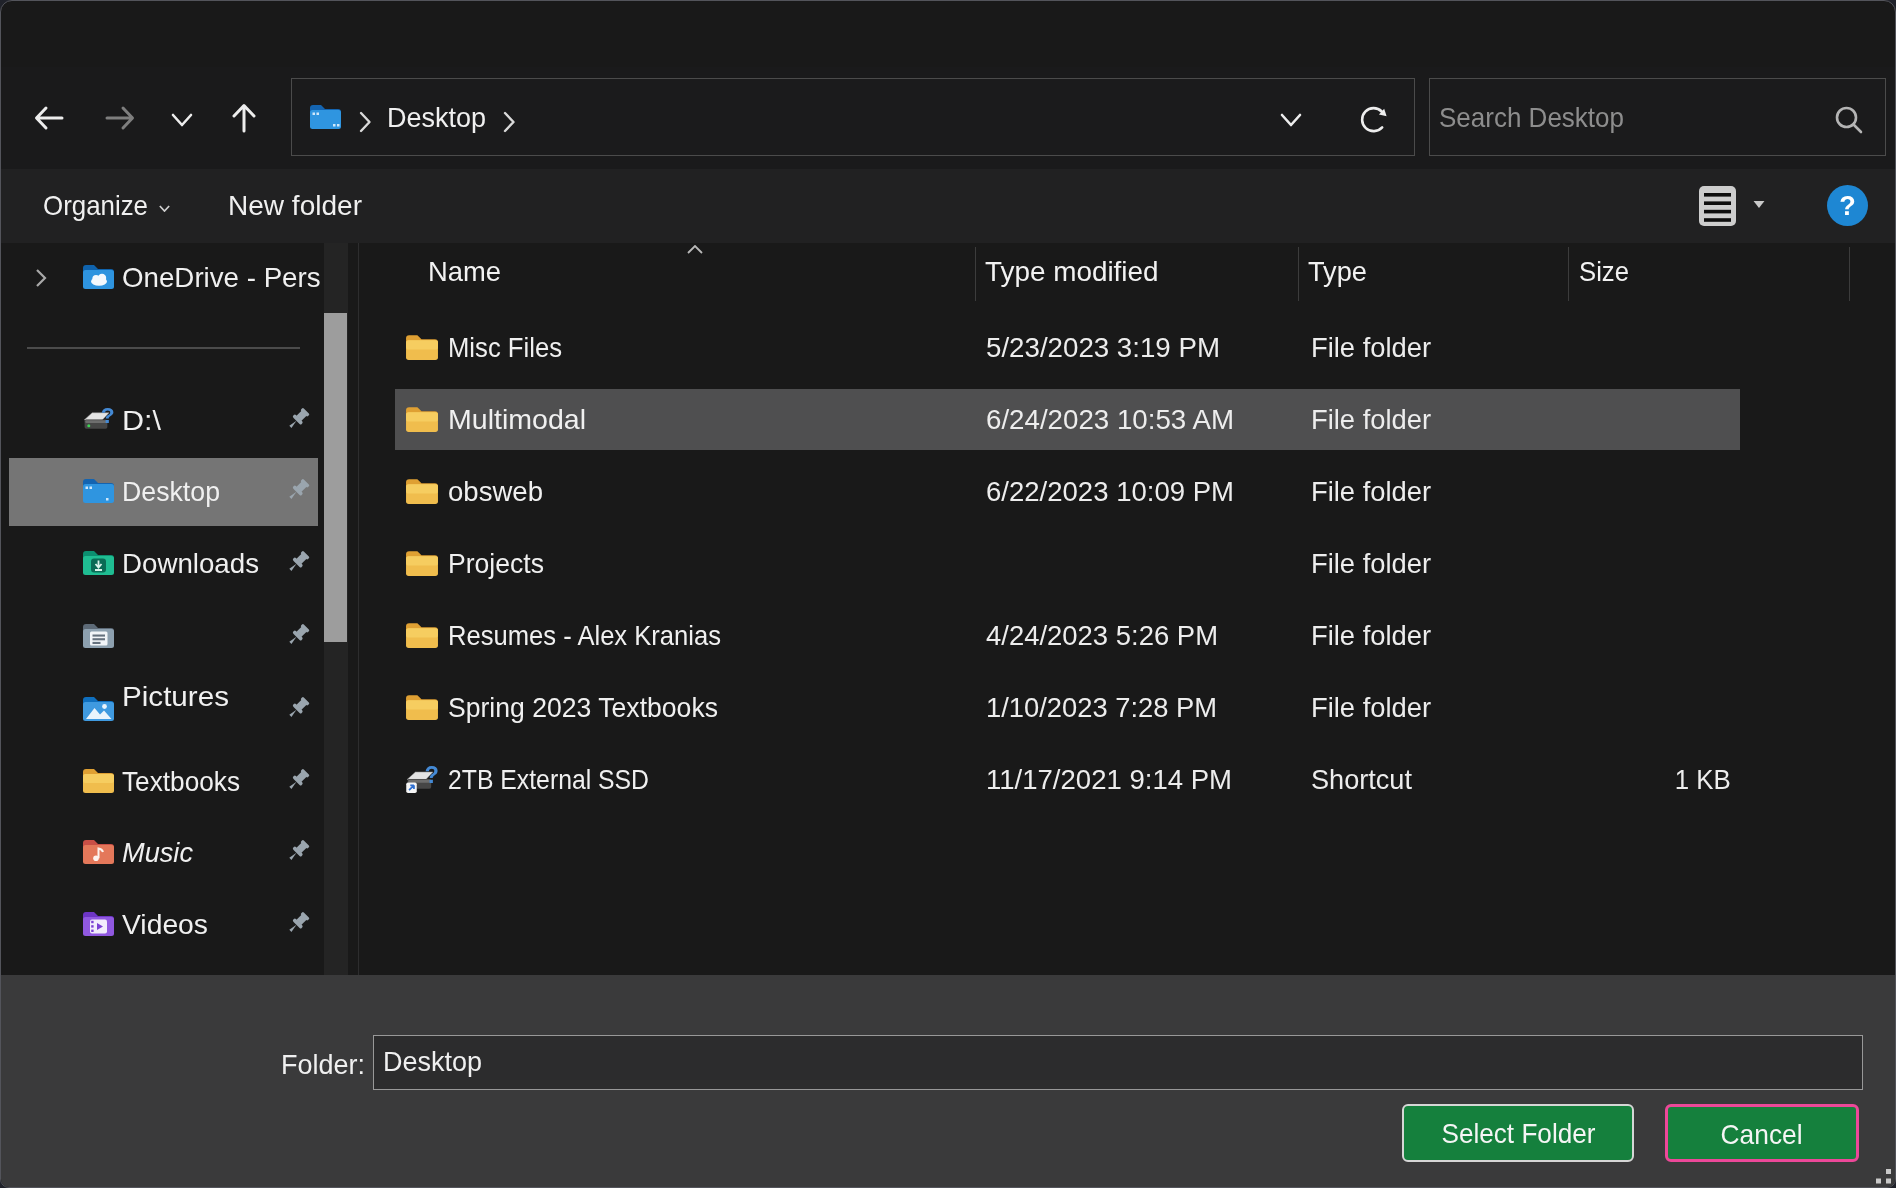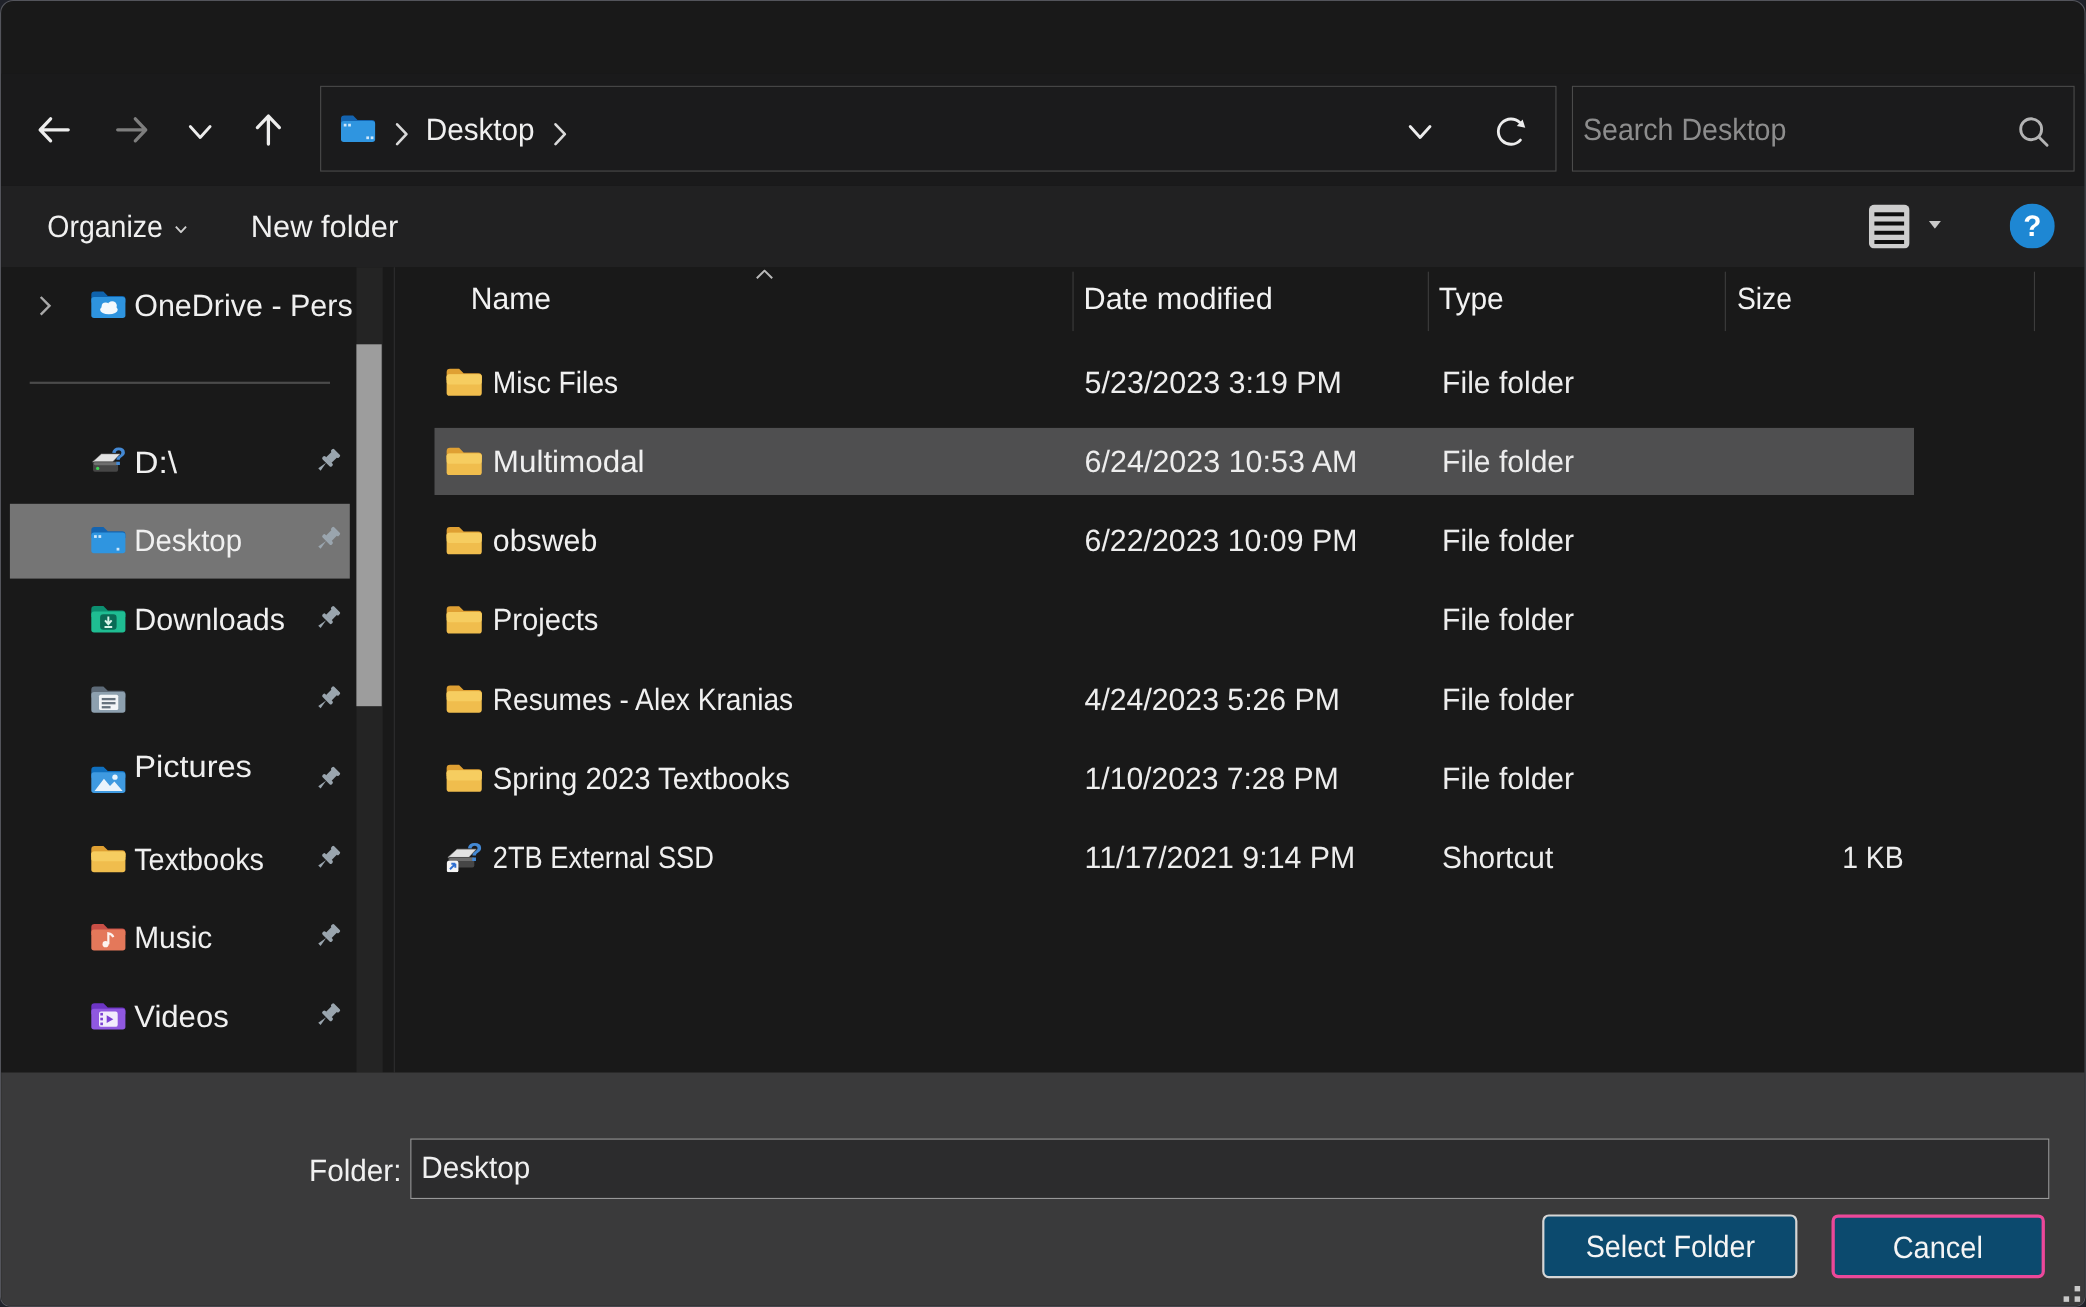--- a/index.html
+++ b/index.html
@@ -30,21 +30,21 @@
   .ldate{position:absolute;left:591px;white-space:nowrap;font-size:28px;line-height:61px;color:#ededed;}
   .ltype{position:absolute;left:916px;white-space:nowrap;font-size:28px;line-height:61px;color:#ededed;}
   .lsize{position:absolute;left:1240px;width:96px;text-align:right;white-space:nowrap;font-size:28px;line-height:61px;color:#ededed;}
   .licon{position:absolute;left:10px;top:16px;}
   .hdr{position:absolute;top:1px;white-space:nowrap;font-size:28px;line-height:56px;color:#f2f2f2;}
   .hsep{position:absolute;top:4px;width:1px;height:54px;background:#3c3c3c;}
   
   #bottombar{position:absolute;left:0;top:974px;width:100%;height:272px;background:#3a3a3b;}
   #folderinput{position:absolute;left:372px;top:60px;width:1490px;height:55px;background:#2c2c2d;
      border:1px solid #989898;box-sizing:border-box;}
-  .btn{position:absolute;top:129px;height:58px;background:#0c4a6e;border-radius:6px;box-sizing:border-box;
+  .btn{position:absolute;top:129px;height:58px;background:#15803d;border-radius:6px;box-sizing:border-box;
        font-size:28px;text-align:center;color:#f5f5f5;}
 </style>
 </head>
 <body>
 <div id="win">
 
 
   <div id="navrow">
     <svg class="abs" style="left:33px;top:38px" width="30" height="26" viewBox="0 0 30 26">
       <path d="M28 13 H3 M12 3 L2.5 13 L12 23" stroke="#ededed" stroke-width="3" fill="none" stroke-linecap="round" stroke-linejoin="round"></path>
@@ -116,21 +116,21 @@
   </div>
 
   <div id="content">
     <div id="sbtrack"></div>
     <div id="sbthumb"></div>
     <div id="vseam"></div>
     <svg class="abs" style="left:686px;top:2px" width="16" height="9" viewBox="0 0 16 9">
       <path d="M1 8 L8 1 L15 8" stroke="#b9b9b9" stroke-width="1.8" fill="none"></path>
     </svg>
     <div class="hdr" tw="73" style="left: 427px; transform-origin: 0px 50%; transform: scaleX(0.9772);">Name</div>
-    <div class="hdr" tw="172" style="left: 984px; transform-origin: 0px 50%; transform: scaleX(0.9956);">Date modified</div>
+    <div class="hdr" tw="172" style="left: 984px; transform-origin: 0px 50%; transform: scaleX(0.9956);">Type modified</div>
     <div class="hdr" tw="59" style="left: 1307px; transform-origin: 0px 50%; transform: scaleX(0.9719);">Type</div>
     <div class="hdr" tw="50" style="left: 1578px; transform-origin: 0px 50%; transform: scaleX(0.918);">Size</div>
     <div class="hsep" style="left:974px;"></div>
     <div class="hsep" style="left:1297px;"></div>
     <div class="hsep" style="left:1567px;"></div>
     <div class="hsep" style="left:1848px;"></div>
   <div class="abs" style="left:81px;top:20px"><svg width="33" height="27" viewBox="0 0 33 27">
        <path d="M1 5 q0-3 3-3 h8 l4 4 h13 q3 0 3 3 v3 H1 z" fill="#0f63ad"></path>
        <rect x="1" y="7" width="31" height="19" rx="2.5" fill="#2e94df"></rect>
        <ellipse cx="17" cy="18.5" rx="8" ry="4.2" fill="#f4f9fd"></ellipse>
@@ -235,21 +235,21 @@
     <rect x="8" y="10.6" width="11" height="3.4" rx="1.4"></rect>
     <path d="M13.5 14 l1.4 8 h-2.8 Z"></path>
   </g>
 </svg></div>
       <div class="abs" style="left:81px;top:595px"><svg width="33" height="27" viewBox="0 0 33 27">
        <path d="M1 5 q0-3 3-3 h8 l4 4 h13 q3 0 3 3 v3 H1 z" fill="#c94f46"></path>
        <rect x="1" y="7" width="31" height="19" rx="2.5" fill="#e4785a"></rect>
        <circle cx="14" cy="20.3" r="2.8" fill="#fdf3ee"></circle>
           <path d="M16.5 20.3 V10.5 q3.5 0.5 4.5 3.5" stroke="#fdf3ee" stroke-width="2" fill="none"></path>
      </svg></div>
-      <div class="txt sbtext" style="top:576px;"><span tw="71" style="display: inline-block; transform-origin: 0px 50%; transform: scaleX(0.9709);">Music</span></div>
+      <div class="txt sbtext" style="top:576px;font-style:italic;"><span tw="71" style="display: inline-block; transform-origin: 0px 50%; transform: scaleX(0.9709);">Music</span></div>
       <div class="abs" style="left:284px;top:596px"><svg width="29" height="29" viewBox="0 0 27 27">
   <g fill="#9aa5ae" transform="rotate(45 13.5 10)">
     <rect x="9" y="1" width="9" height="3.4" rx="1.2"></rect>
     <rect x="10.2" y="3" width="6.6" height="8"></rect>
     <rect x="8" y="10.6" width="11" height="3.4" rx="1.4"></rect>
     <path d="M13.5 14 l1.4 8 h-2.8 Z"></path>
   </g>
 </svg></div>
       <div class="abs" style="left:81px;top:667px"><svg width="33" height="27" viewBox="0 0 33 27">
        <path d="M1 5 q0-3 3-3 h8 l4 4 h13 q3 0 3 3 v3 H1 z" fill="#6d35c5"></path>

